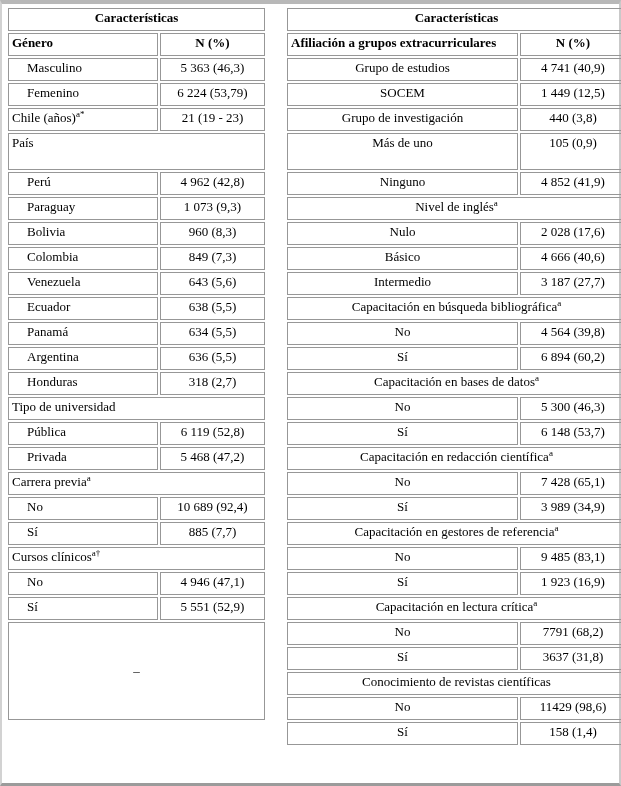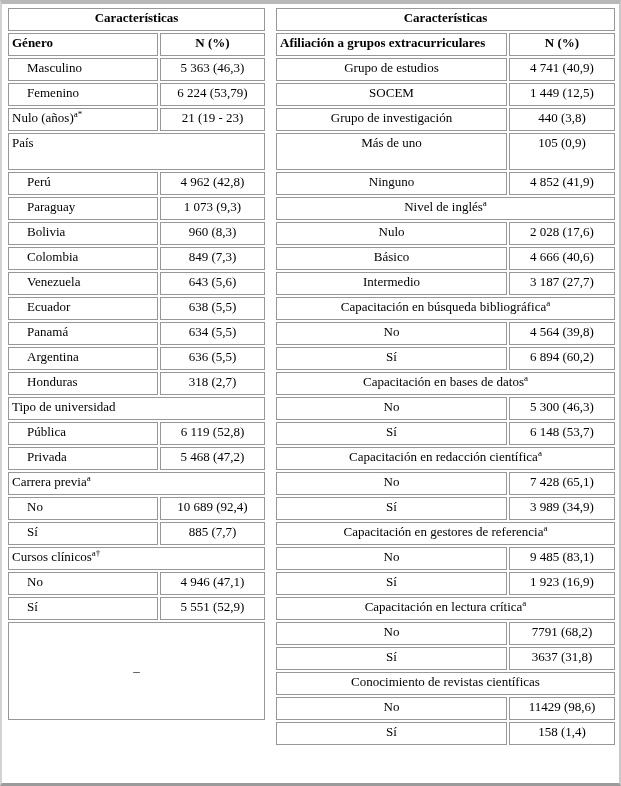--- a/index.html
+++ b/index.html
@@ -3,21 +3,21 @@
 <meta charset="utf-8">
 <style>
   html,body{margin:0;padding:0;background:#ffffff;}
   body{width:621px;font-family:"Liberation Serif","DejaVu Serif",serif;color:#000;}
   .page{
     box-sizing:border-box;width:621px;min-height:786px;
     border-top:4px solid #b8b8b8;border-left:2px solid #d2d2d2;
     border-right:2px solid #c9c9c9;border-bottom:3px solid #9b9b9b;
     padding:2px 3px 6px 4px;background:#fff;
   }
-  .tables{display:flex;align-items:flex-start;gap:7px;}
+  .tables{display:flex;align-items:flex-start;gap:18px;}
   table.tbl{border-collapse:separate;border-spacing:2px;table-layout:fixed;}
   table.left{width:263px;}
   table.right{width:345px;}
   td{
     border:1px solid #979797;font-size:13px;line-height:1.25;
     height:19px;padding:1px 3px;vertical-align:top;box-sizing:content-box;
     overflow:hidden;white-space:nowrap;
   }
   .title{font-weight:700;text-align:center;}
   .colhead{font-weight:700;}
@@ -57,21 +57,21 @@
       <tbody id="left-body">
           <tr>
             <td class="lbl ind"><span>Masculino</span></td>
             <td class="val">5 363 (46,3)</td>
           </tr>
           <tr>
             <td class="lbl ind"><span>Femenino</span></td>
             <td class="val">6 224 (53,79)</td>
           </tr>
           <tr>
-            <td class="lbl"><span>Nulo (años)</span><sup>a*</sup></td>
+            <td class="lbl"><span>Chile (años)</span><sup>a*</sup></td>
             <td class="val">21 (19 - 23)</td>
           </tr>
           <tr>
             <td colspan="2" class="span-left tall"><span>País</span></td>
           </tr>
           <tr>
             <td class="lbl ind"><span>Perú</span></td>
             <td class="val">4 962 (42,8)</td>
           </tr>
           <tr>

